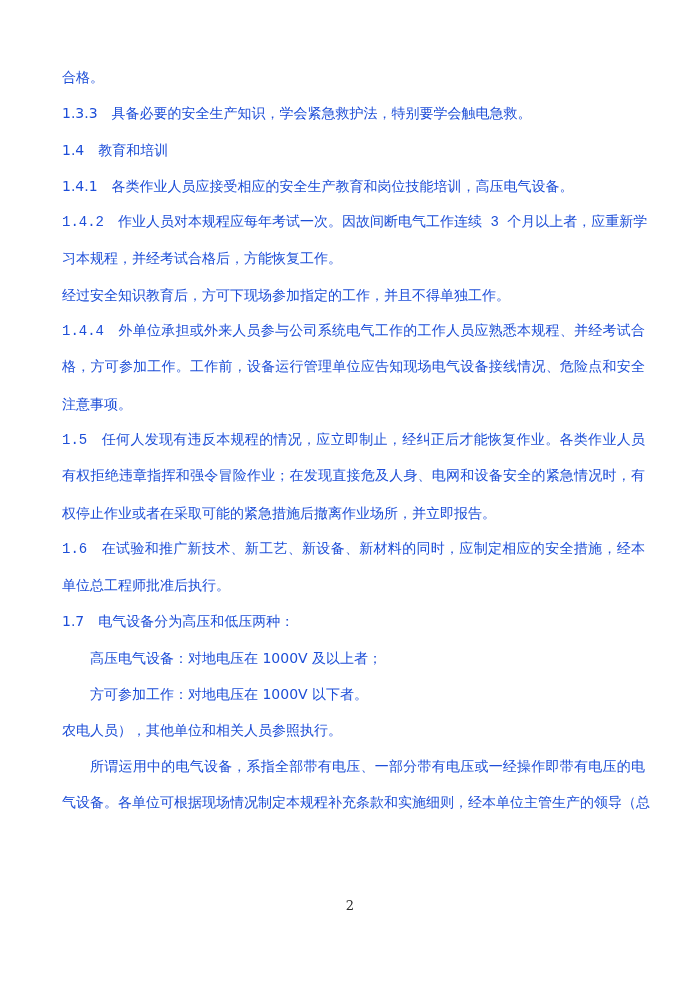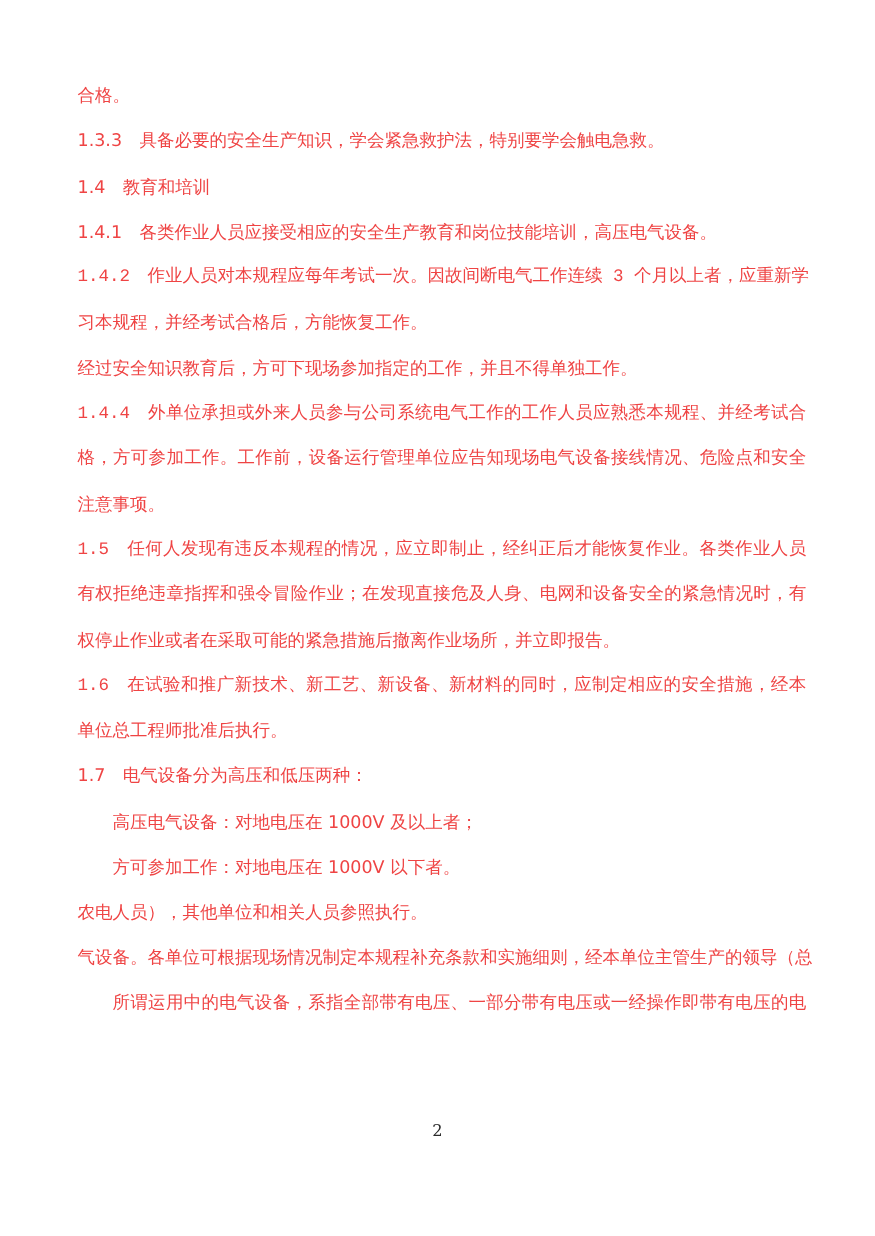--- a/index.html
+++ b/index.html
@@ -24,21 +24,21 @@
     left: 62px;
     top: 59px;
     width: 583px;
   }
   .line {
     box-sizing: border-box;
     width: 100%;
     height: 36.3px;
     line-height: 36.3px;
     font-size: 14px;
-    color: #ef4444;
+    color: #1d4ed8;
     text-align: justify;
     white-space: nowrap;
     overflow: visible;
   }
   
   .line.full {
     text-align-last: justify;
     font-family: Liberation Mono, monospace;
   }
   
@@ -76,19 +76,19 @@
       <div class="line">注意事项。</div>
       <div class="line full">1.5　任何人发现有违反本规程的情况，应立即制止，经纠正后才能恢复作业。各类作业人员</div>
       <div class="line full">有权拒绝违章指挥和强令冒险作业；在发现直接危及人身、电网和设备安全的紧急情况时，有</div>
       <div class="line">权停止作业或者在采取可能的紧急措施后撤离作业场所，并立即报告。</div>
       <div class="line full">1.6　在试验和推广新技术、新工艺、新设备、新材料的同时，应制定相应的安全措施，经本</div>
       <div class="line">单位总工程师批准后执行。</div>
       <div class="line">1.7　电气设备分为高压和低压两种：</div>
       <div class="line indent">高压电气设备：对地电压在 1000V 及以上者；</div>
       <div class="line indent">方可参加工作：对地电压在 1000V 以下者。</div>
       <div class="line">农电人员），其他单位和相关人员参照执行。</div>
+      <div class="line full indent">所谓运用中的电气设备，系指全部带有电压、一部分带有电压或一经操作即带有电压的电</div>
       <div class="line full">气设备。各单位可根据现场情况制定本规程补充条款和实施细则，经本单位主管生产的领导（总</div>
-      <div class="line full indent">所谓运用中的电气设备，系指全部带有电压、一部分带有电压或一经操作即带有电压的电</div>
     </div>
 
   <div class="footer">2</div>
 
 </div>
 
 </body></html>

